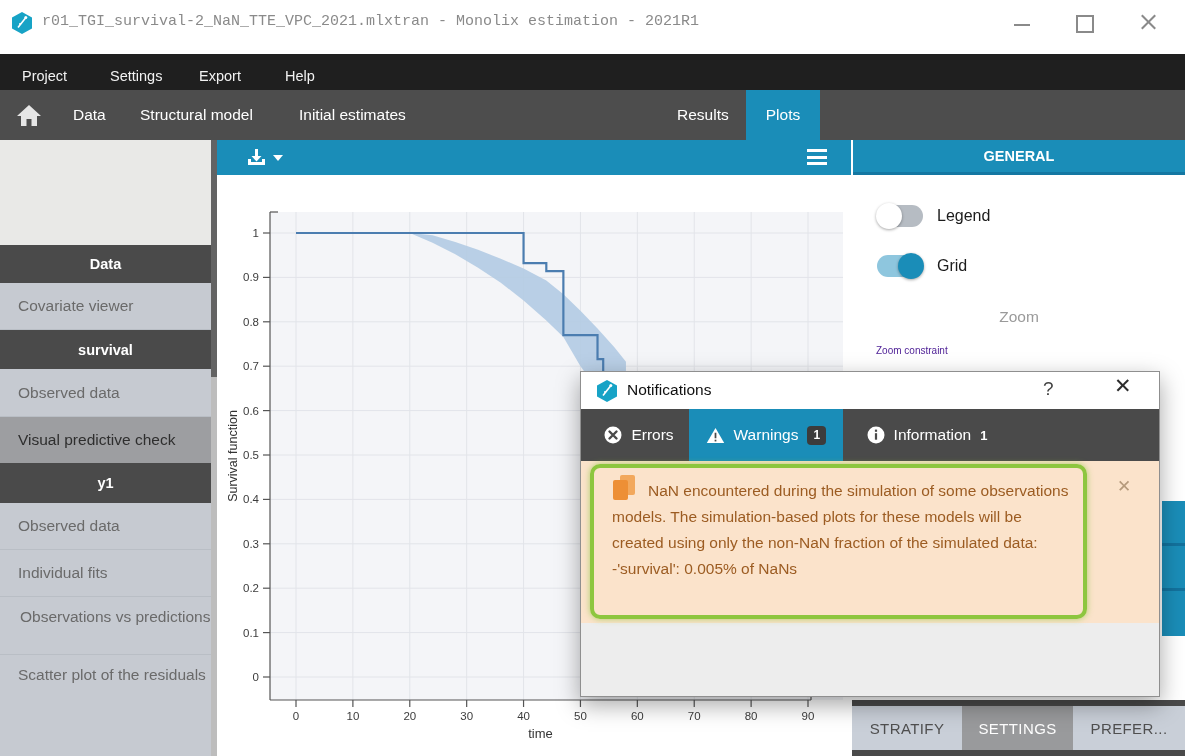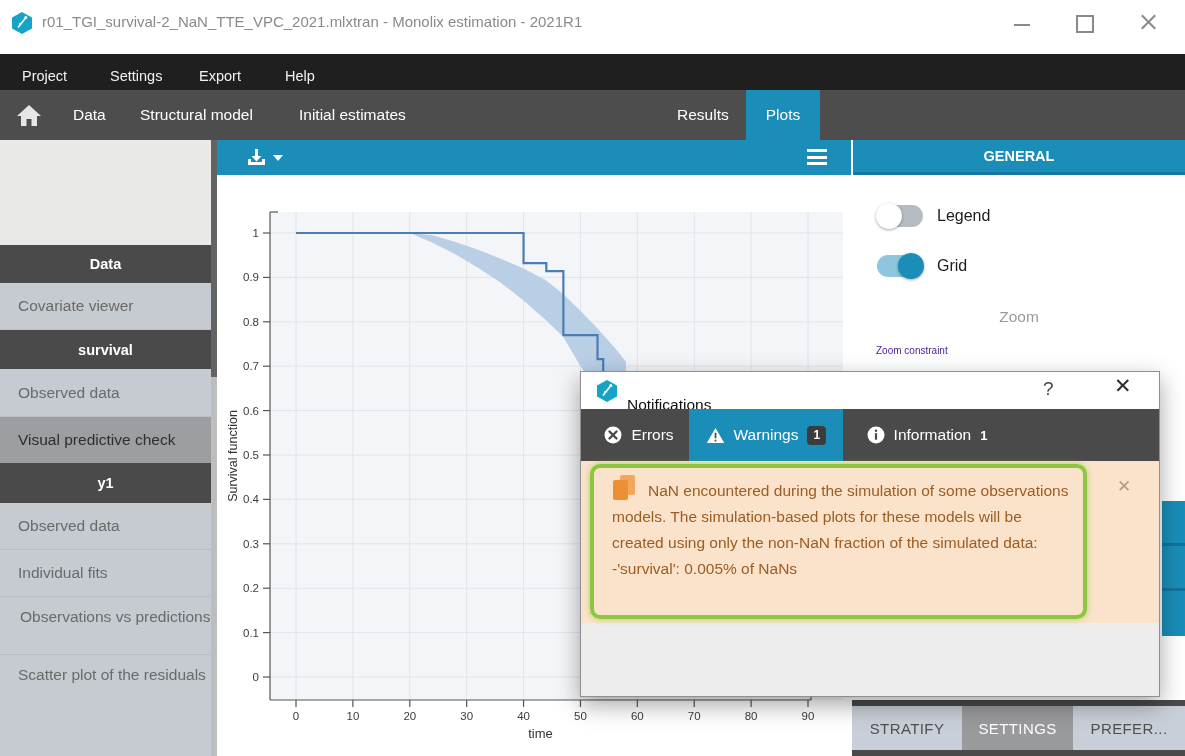--- a/index.html
+++ b/index.html
@@ -2,21 +2,21 @@
 <html><head>
 <meta charset="utf-8">
 <style>
   * { margin:0; padding:0; box-sizing:border-box; }
   html,body { font-family:"Liberation Sans","DejaVu Sans",sans-serif; background:#fff; }
   #app { position:relative; width:1185px; height:756px; overflow:hidden; background:#fff; }
   .abs { position:absolute; }
 
   
   .titlebar { left:0; top:0; width:1185px; height:46px; background:#fff; }
-  .app-title { left:42px; top:13px; font-size:15px; color:#8a8a8a; }
+  .app-title { left:42px; top:13px; font-size:15px; color:#8a8a8a;font-family:Liberation Mono, monospace; }
   .logo { width:24px; height:24px; }
   .winbtn { top:14px; width:40px; height:20px; cursor:default; }
   .wb-min  { left:1002px; } .wb-min::after { content:''; position:absolute; left:12px; top:10px; width:16px; height:2px; background:#8a8a8a; }
   .wb-max  { left:1064px; } .wb-max::after { content:''; position:absolute; left:12px; top:1px; width:14px; height:14px; border:2px solid #8a8a8a; }
   .wb-close{ left:1128px; }
   .wb-close::before,.wb-close::after { content:''; position:absolute; left:11px; top:7px; width:19px; height:2px; background:#8a8a8a; }
   .wb-close::before { transform:rotate(45deg); } .wb-close::after { transform:rotate(-45deg); }
 
   
   .menubar { left:0; top:46px; width:1185px; height:44px; background:#1f1f1f;margin-top:8px; }
@@ -74,21 +74,21 @@
   .sliver-sep { left:1162px; width:23px; height:3px; background:#13729d; }
 
   
   .bottombar { left:852px; top:700px; width:333px; height:56px; background:#4a4a4a; display:flex; align-items:center; padding-top:0; }
   .bbtn { height:44px; display:flex; align-items:center; justify-content:center; font-size:15px; letter-spacing:.4px; color:#4f4f4f; background:#c9cfd8; cursor:default; }
   .bbtn.active { background:#999a9c; color:#fff; }
 
   
   .dialog { left:580px; top:371px; width:580px; height:326px; background:#ededed; border:1px solid #8f8f8f; box-shadow:0 8px 22px rgba(0,0,0,.35); }
   .dlg-title { left:0; top:0; width:578px; height:37px; background:#fff; }
-  .dlg-title-text { left:46px; top:9px; font-size:15.5px; color:#101010;margin-top:15px; }
+  .dlg-title-text { left:46px; top:9px; font-size:15.5px; color:#101010; }
   .dlg-help { left:462px; top:6px; font-size:19px; color:#454545; cursor:default; }
   .dlg-close { left:533px; top:2px; font-size:21px; color:#2d2d2d; cursor:default; }
   .dlg-tabs { left:0; top:37px; width:578px; height:52px; background:#4a4a4a; display:flex; align-items:stretch; padding-left:8px; }
   .dtab { display:flex; align-items:center; justify-content:center; gap:9px; color:#fff; font-size:15.5px; cursor:default; }
   .dtab.active { background:#1a8db8; }
   .dbadge { background:#3c3c3c; color:#fff; font-size:12px; font-weight:bold; border-radius:4px; width:19px; height:19px; display:flex; align-items:center; justify-content:center; }
   .dcount { color:#fff; font-size:13px; font-weight:bold; }
   .trash { position:absolute; left:538px; top:51px; }
   .dlg-msg-zone { left:0; top:89px; width:578px; height:162px; background:#fbe3cb; }
   .msg-box { left:9px; top:3px; width:497px; height:155px; border:4px solid #8dc63f; border-radius:10px; box-shadow:0 0 6px rgba(141,198,63,.7); padding:9px 14px 0 18px; }

